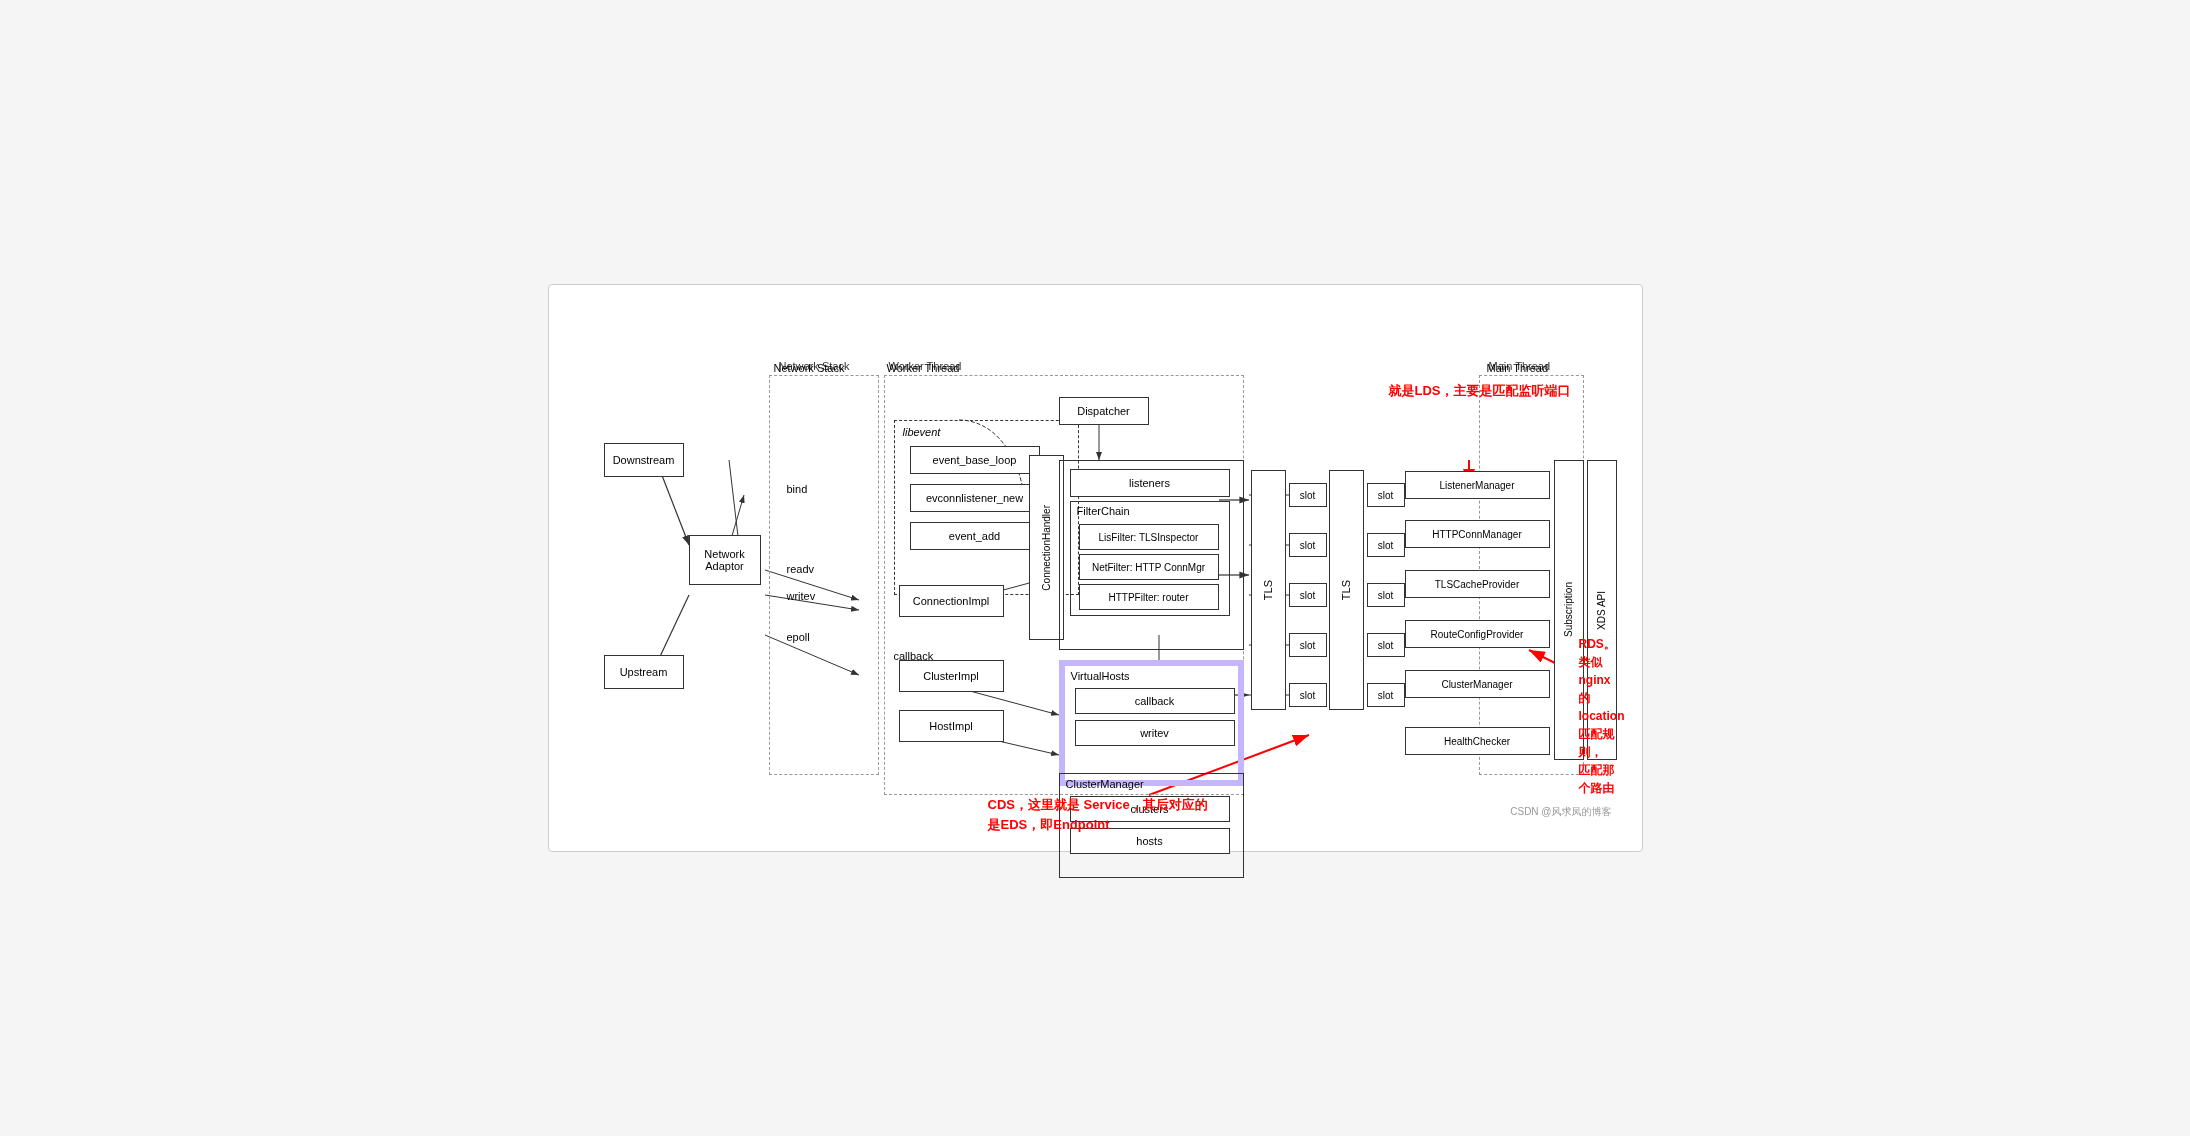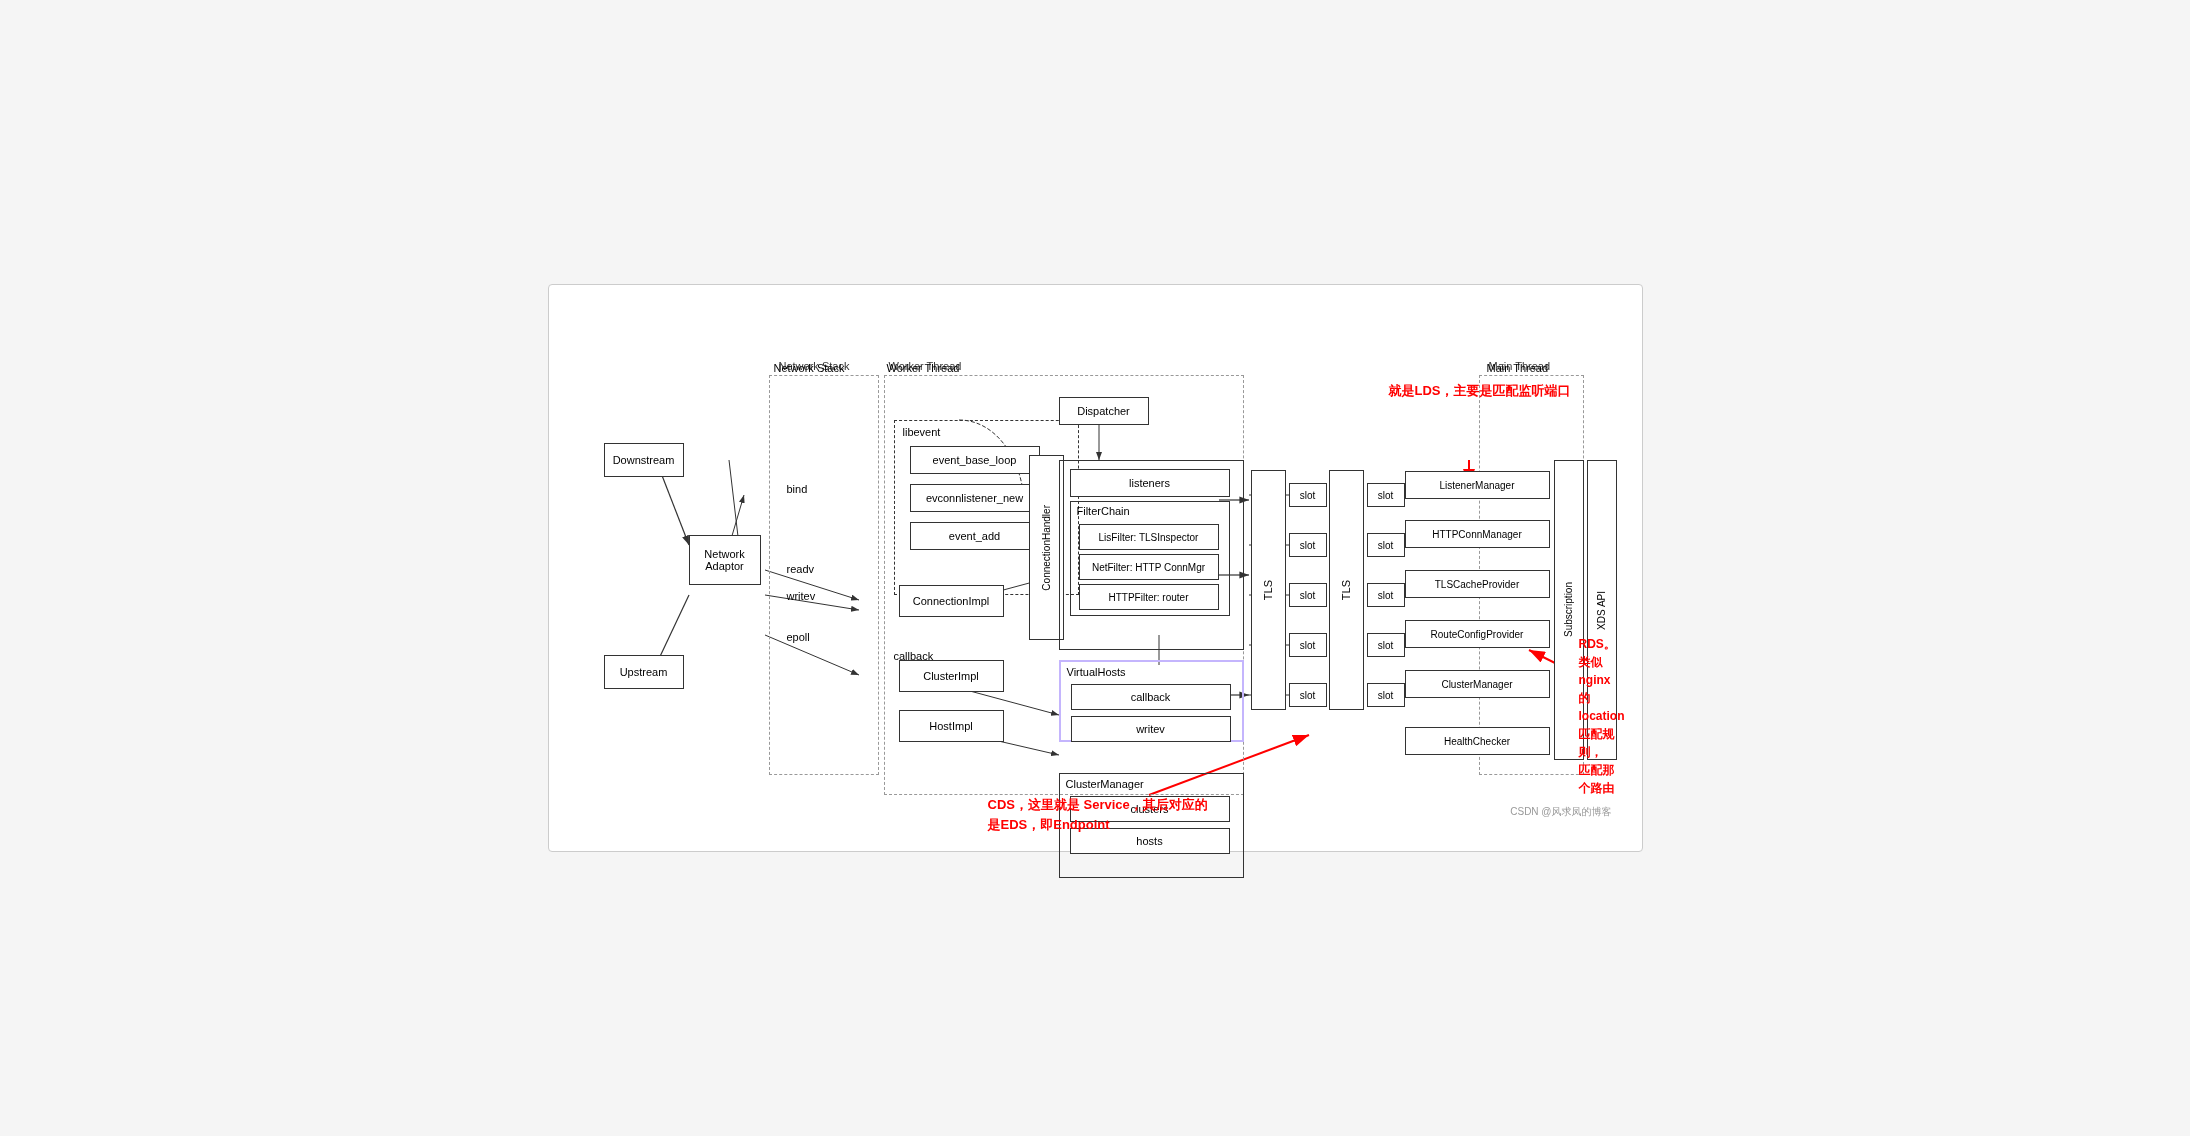--- a/index.html
+++ b/index.html
@@ -172,21 +172,21 @@
 
     <div style="position:absolute; left:218px; top:178px; font-size:11px;">bind</div>
 
     <div style="position:absolute; left:218px; top:258px; font-size:11px;text-align:right;">readv</div>
 
     <div style="position:absolute; left:218px; top:285px; font-size:11px;">writev</div>
 
     <div style="position:absolute; left:218px; top:326px; font-size:11px;">epoll</div>
 
     <div style="position:absolute; left:325px; top:115px; width:185px; height:175px; border:1px dashed #333;">
-      <div style="position:absolute; left:8px; top:5px; font-size:11px;">libevent</div>
+      <div style="position:absolute; left:8px; top:5px; font-size:11px;font-style:italic;">libevent</div>
 
       <div class="box" style="position:relative; left:15px; top:25px; width:130px; height:28px;">event_base_loop</div>
 
       <div class="box" style="position:relative; left:15px; top:35px; width:130px; height:28px;">evconnlistener_new</div>
 
       <div class="box" style="position:relative; left:15px; top:45px; width:130px; height:28px;">event_add</div>
     </div>
 
     <div style="position:absolute; left:325px; top:345px; font-size:11px;">callback</div>
 
@@ -207,21 +207,21 @@
       <div class="box" style="position:relative; left:10px; top:8px; width:160px; height:28px;">listeners</div>
 
       <div style="position:relative; left:10px; top:12px; width:160px; height:115px; border:1px solid #333;">
         <div style="position:absolute; left:6px; top:3px; font-size:11px;">FilterChain</div>
         <div class="box" style="position:relative; left:8px; top:22px; width:140px; height:26px; font-size:10px;">LisFilter: TLSInspector</div>
         <div class="box" style="position:relative; left:8px; top:26px; width:140px; height:26px; font-size:10px;">NetFilter: HTTP ConnMgr</div>
         <div class="box" style="position:relative; left:8px; top:30px; width:140px; height:26px; font-size:10px;">HTTPFilter: router</div>
       </div>
     </div>
 
-    <div style="position:absolute; left:490px; top:355px; width:185px; height:82px; border:2px solid #c4b5fd;">
+    <div style="position:absolute; left:490px; top:355px; width:185px; height:126px; border:6px solid #c4b5fd;">
       <div style="position:absolute; left:6px; top:4px; font-size:11px;">VirtualHosts</div>
       <div class="box" style="position:relative; left:10px; top:22px; width:160px; height:26px;">callback</div>
       <div class="box" style="position:relative; left:10px; top:28px; width:160px; height:26px;">writev</div>
     </div>
 
     <div style="position:absolute; left:490px; top:468px; width:185px; height:105px; border:1px solid #333;">
       <div style="position:absolute; left:6px; top:4px; font-size:11px;">ClusterManager</div>
       <div class="box" style="position:relative; left:10px; top:22px; width:160px; height:26px;">clusters</div>
       <div class="box" style="position:relative; left:10px; top:28px; width:160px; height:26px;">hosts</div>
     </div>

